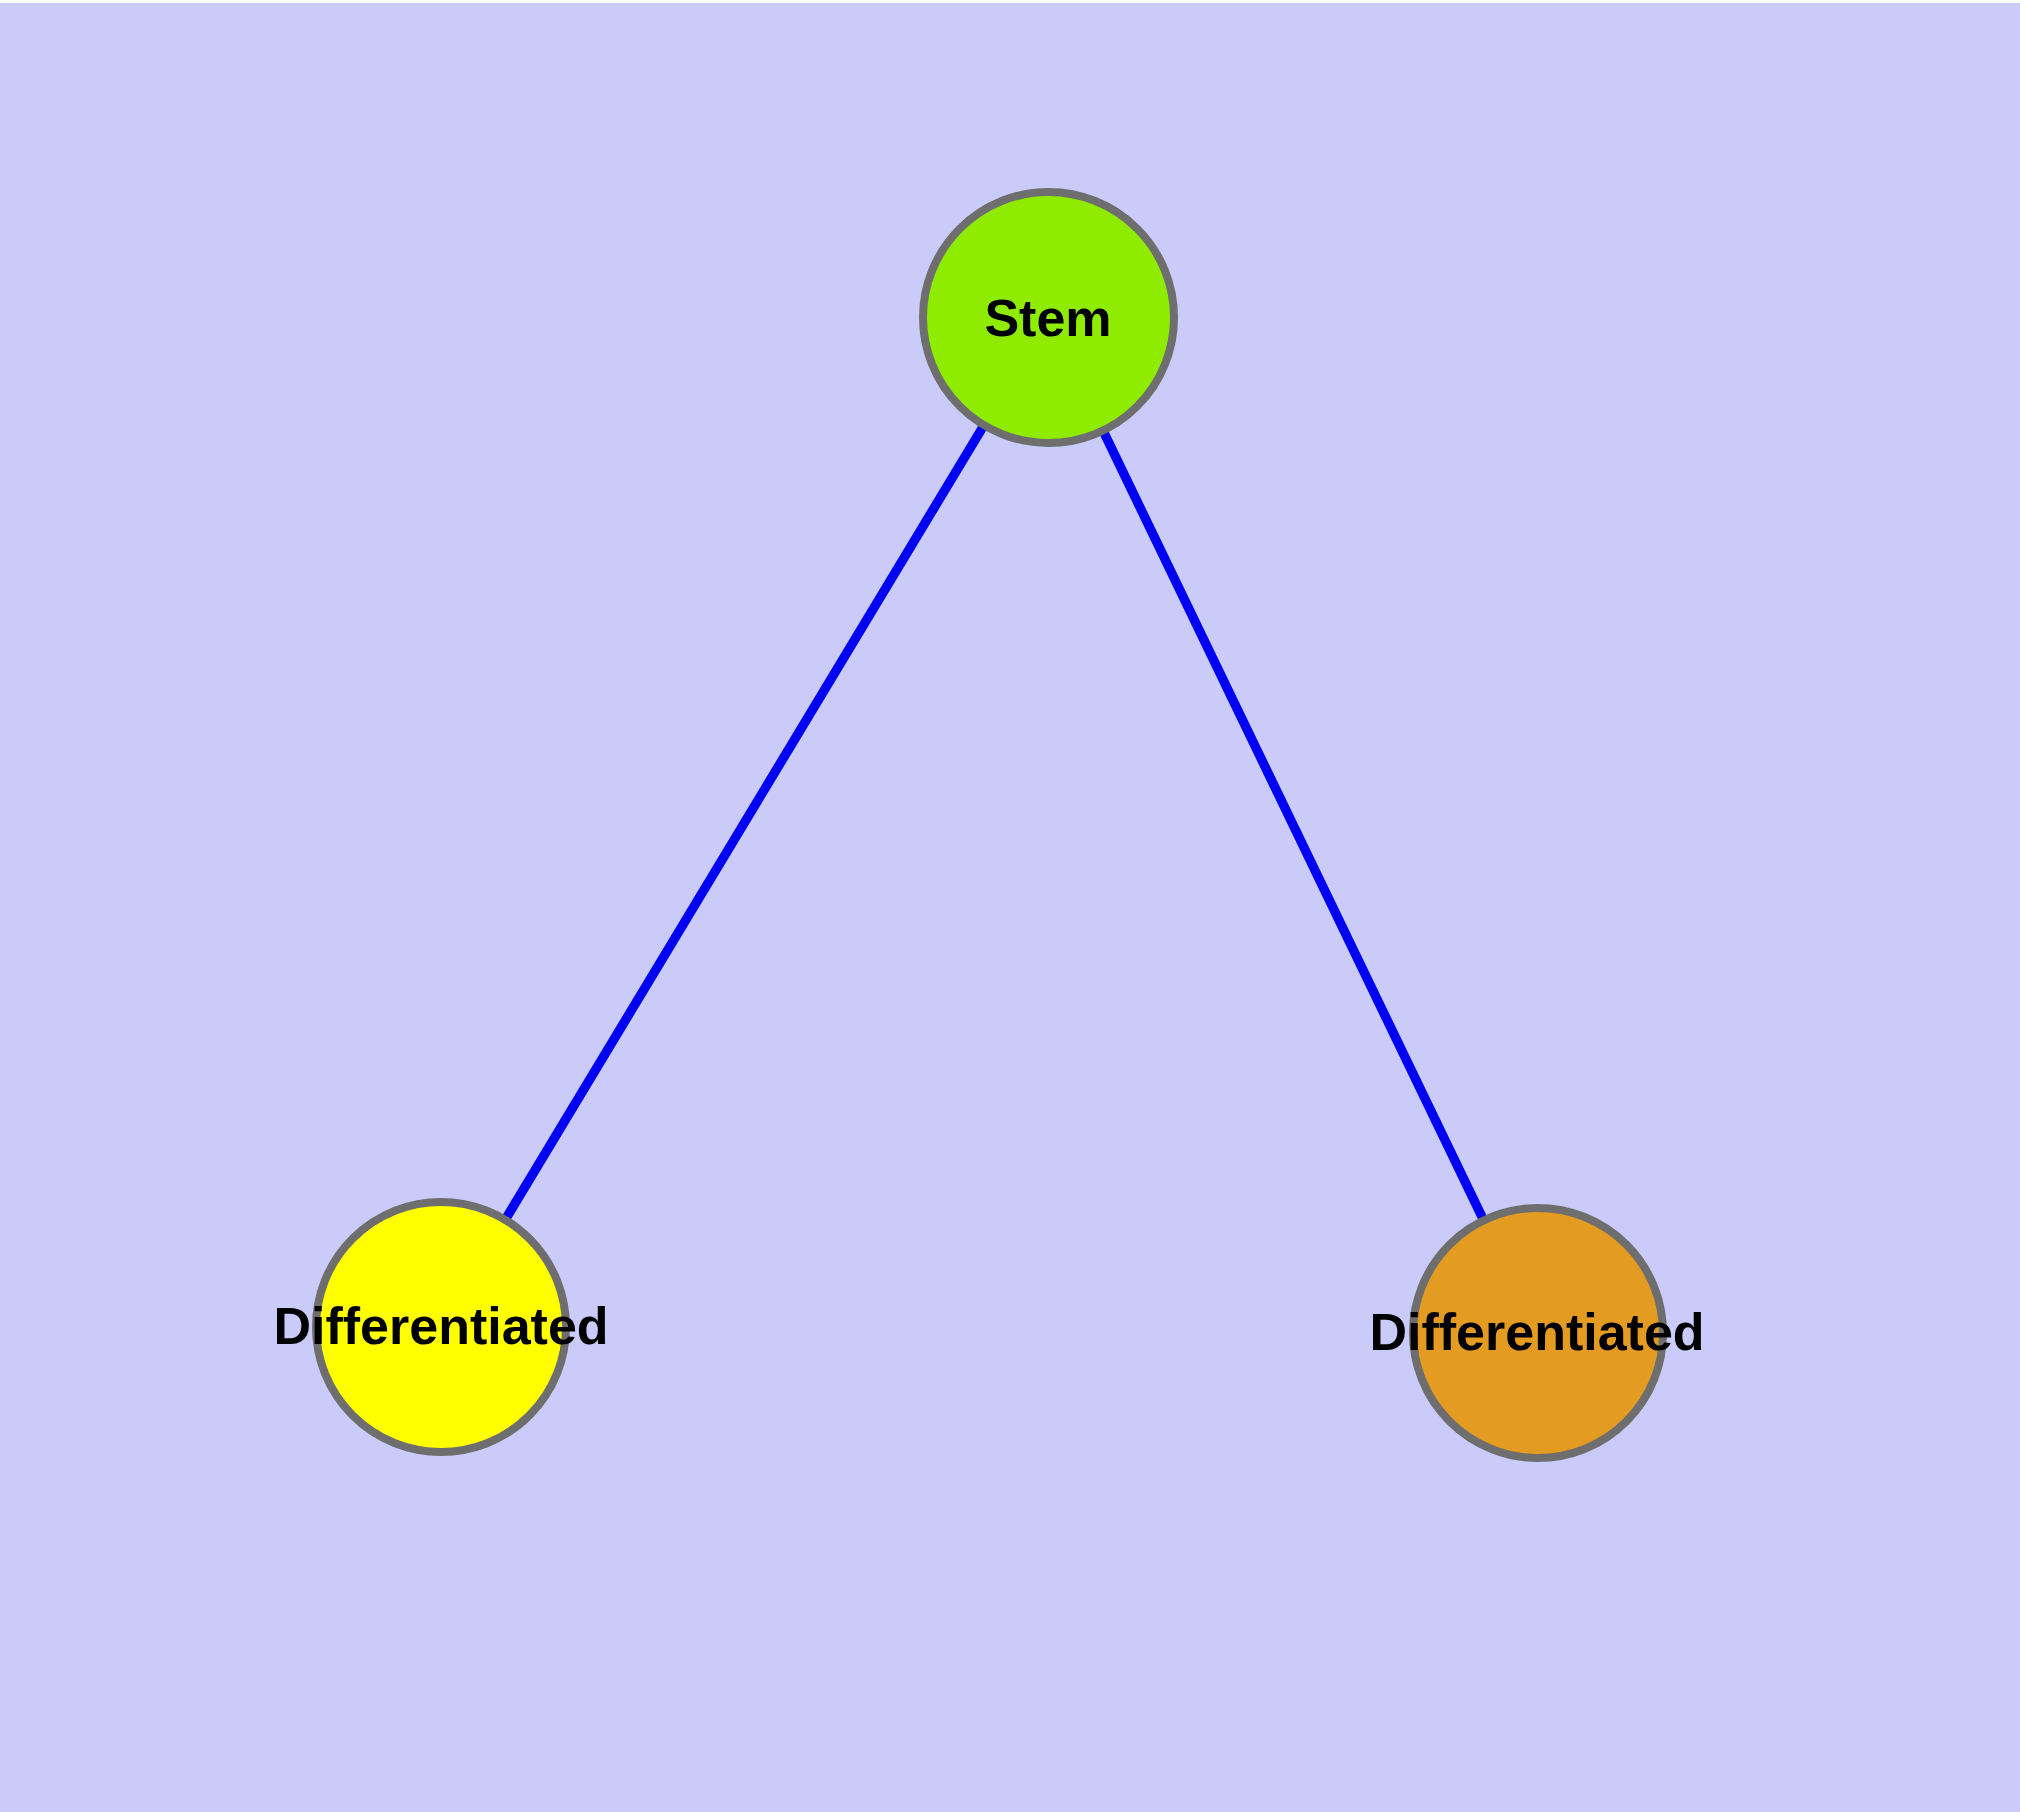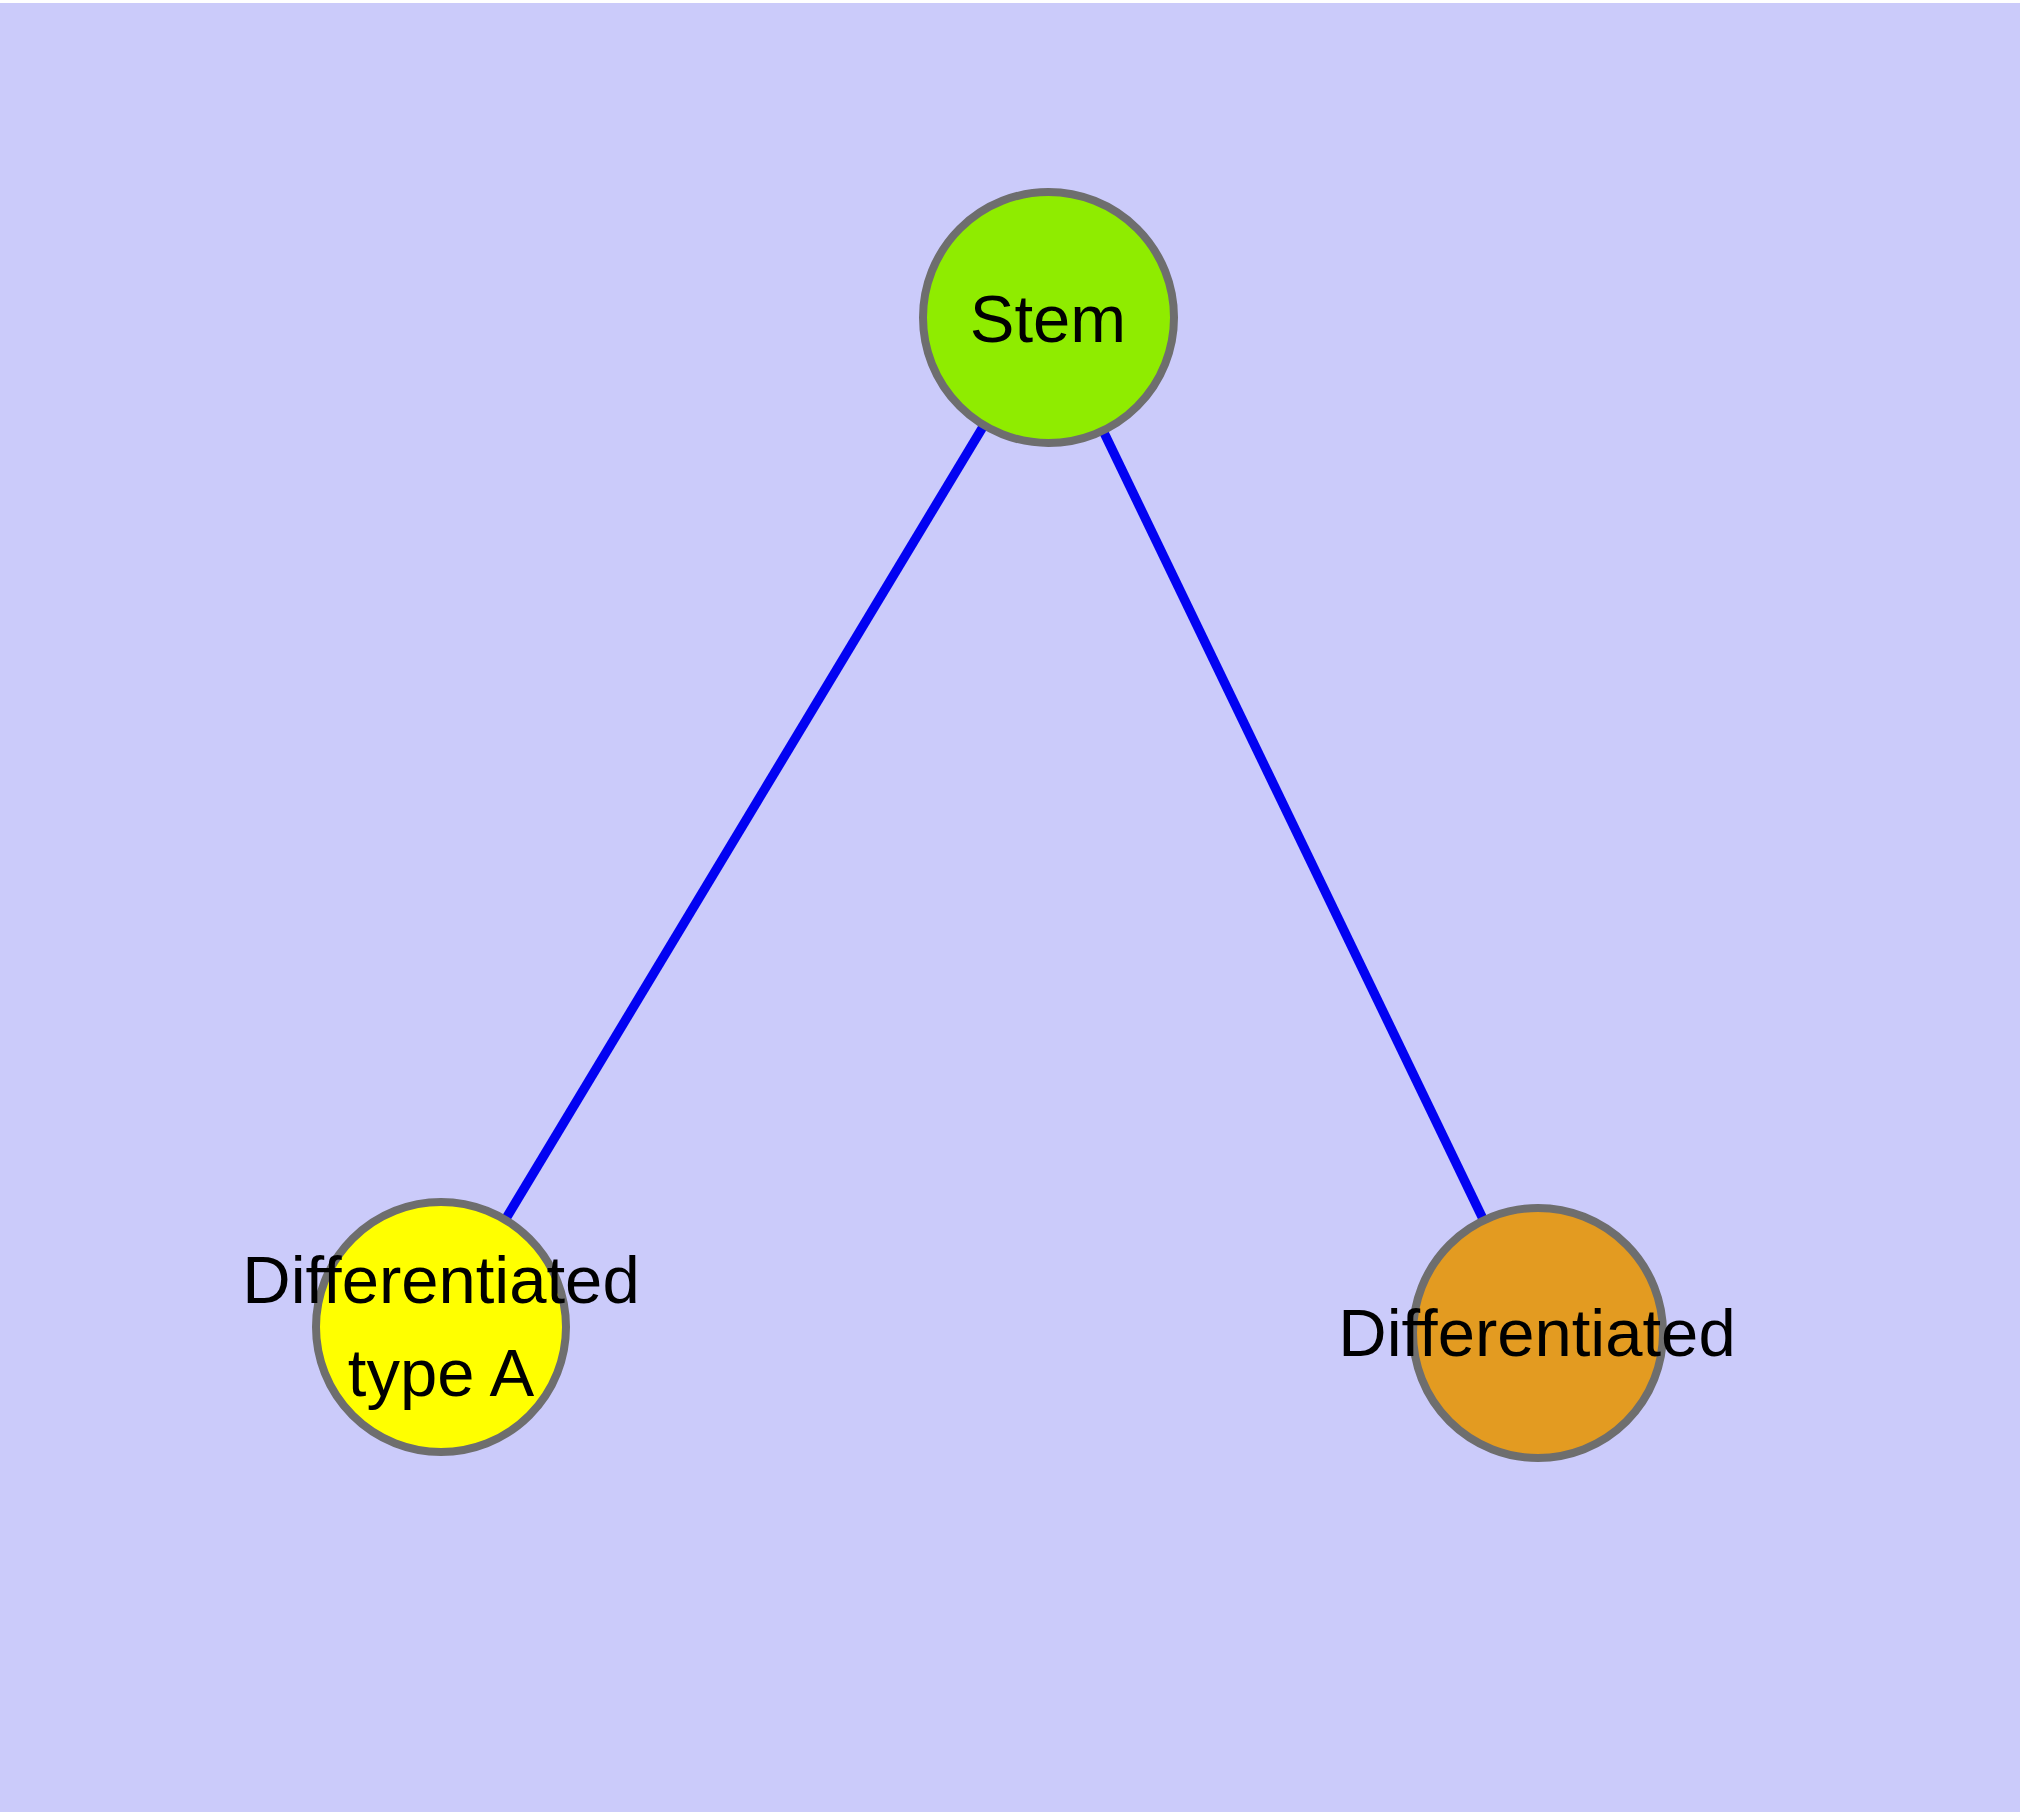--- a/index.html
+++ b/index.html
@@ -27,22 +27,22 @@
   .node {
     position: absolute;
     border-radius: 50%;
     box-sizing: border-box;
     z-index: 2;
   }
   .node-label {
     position: absolute;
     z-index: 3;
     text-align: center;
-    font-weight: normal;
-    font-size: 67px;
+    font-weight: bold;
+    font-size: 52px;
     line-height: 93px;
     color: #000000;
     white-space: nowrap;
     transform: translate(-50%, -50%);
   }
 </style>
 </head>
 <body>
 
 <div id="canvas" style="background: rgb(203, 203, 250);">
@@ -55,21 +55,20 @@
     </svg>
 
   <div class="node" style="left: 919px; top: 188px; width: 259px; height: 259px; background: rgb(143, 236, 0); border: 8.5px solid rgb(110, 110, 110);"></div>
   <div class="node-label" style="left: 1048px; top: 318px; color: rgb(0, 0, 0);">
     <div>Stem</div>
   </div>
 
   <div class="node" style="left: 312px; top: 1198px; width: 258px; height: 258px; background: rgb(255, 255, 0); border: 8.5px solid rgb(110, 110, 110);"></div>
   <div class="node-label" style="left: 441px; top: 1326px; color: rgb(0, 0, 0);">
     <div>Differentiated</div>
-    <div>type A</div>
   </div>
 
   <div class="node" style="left: 1409px; top: 1204px; width: 258px; height: 258px; background: rgb(227, 155, 33); border: 8.5px solid rgb(110, 110, 110);"></div>
   <div class="node-label" style="left: 1537px; top: 1332px; color: rgb(0, 0, 0);">
     <div>Differentiated</div>
   </div>
 
 </div>
 
 

